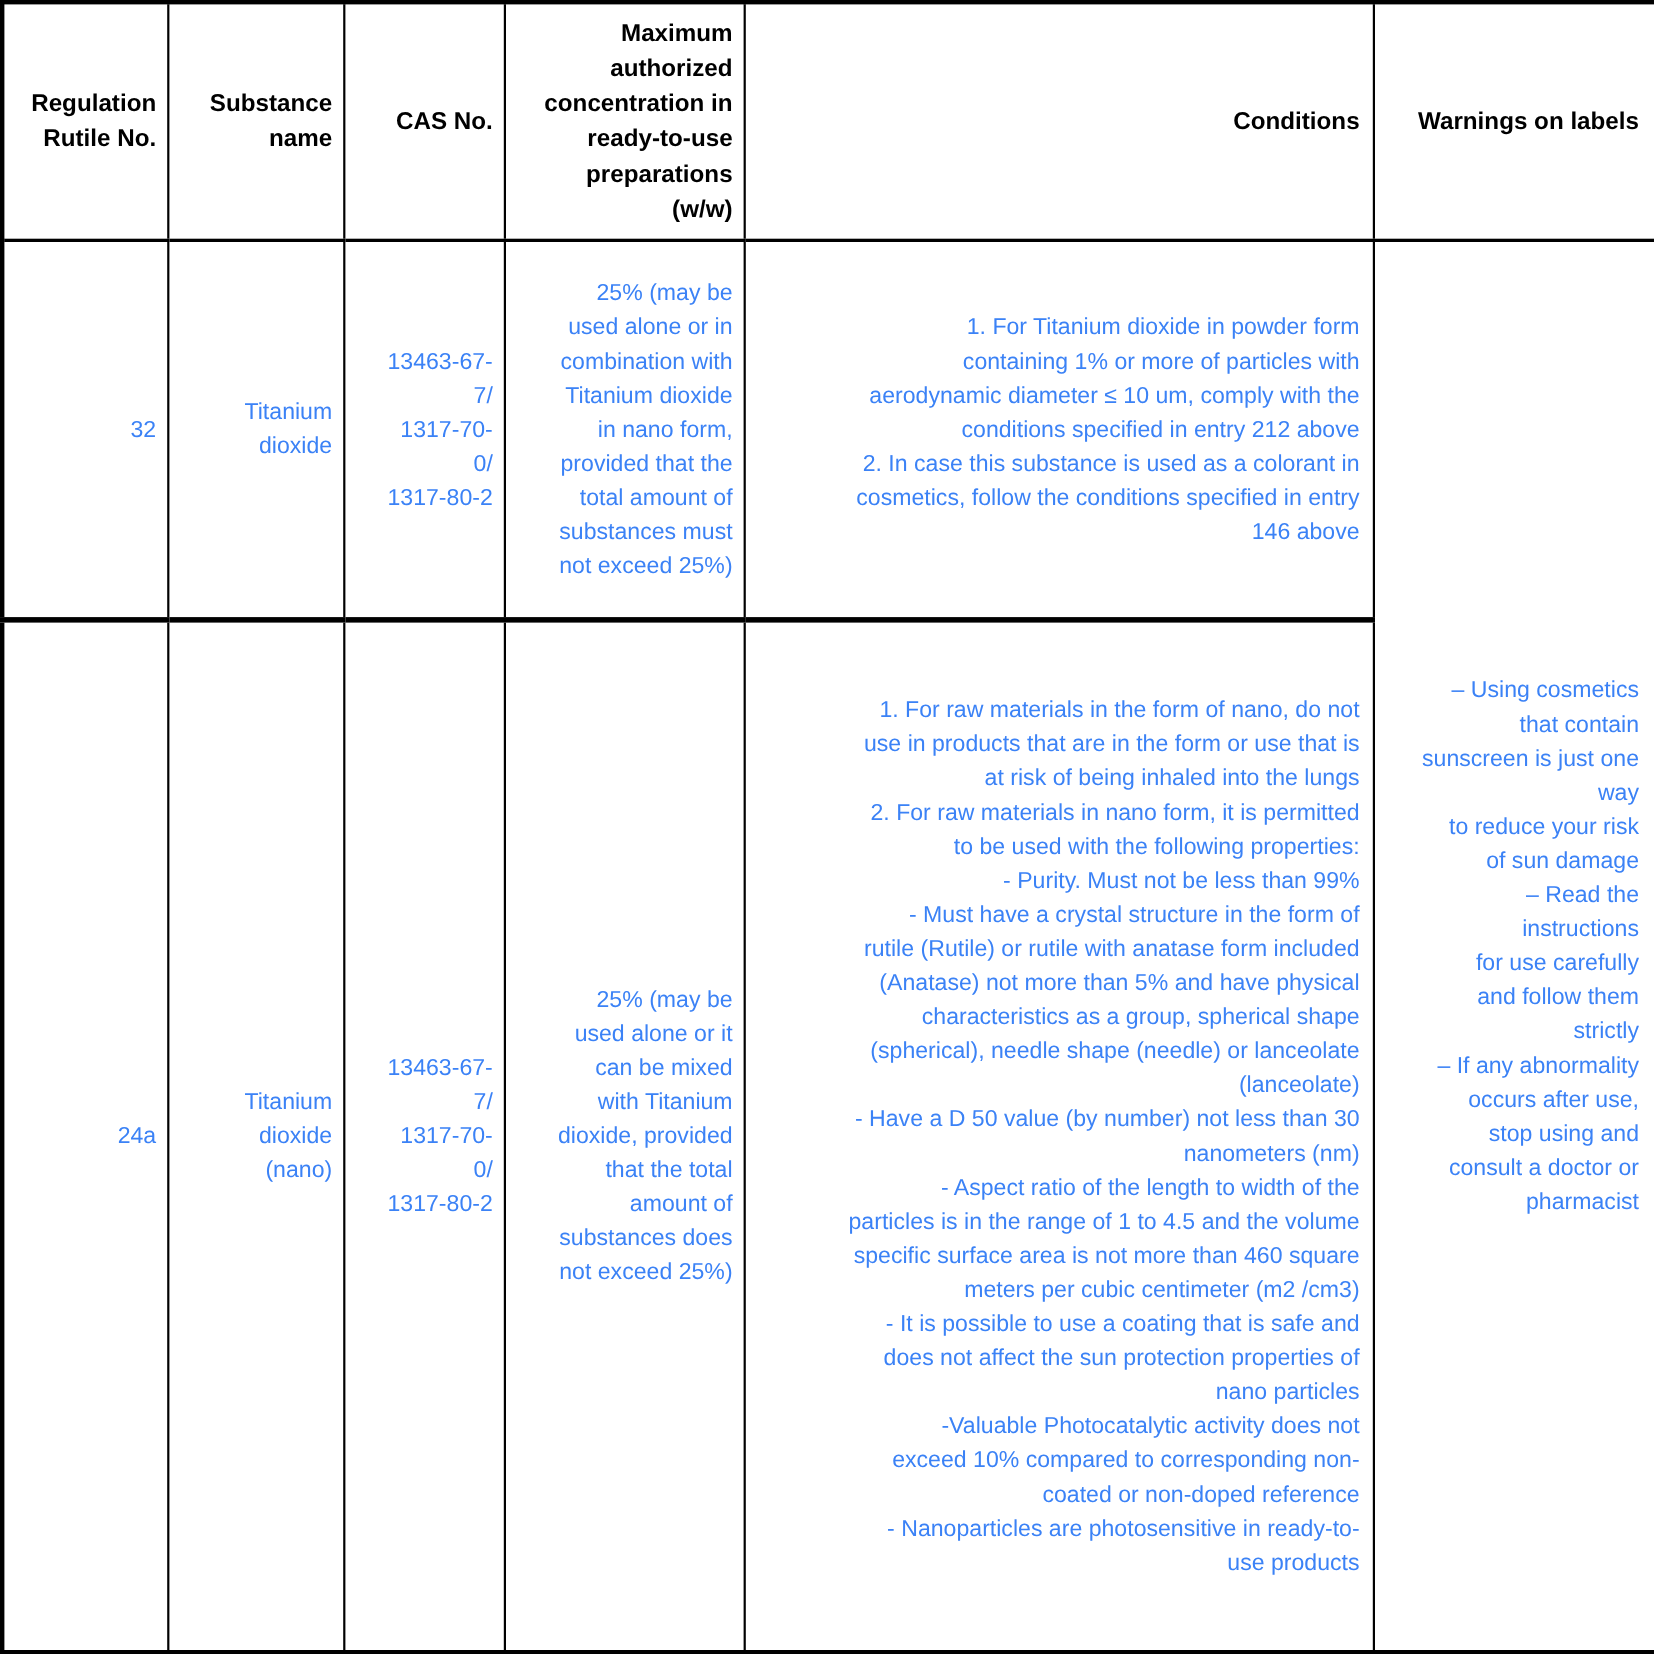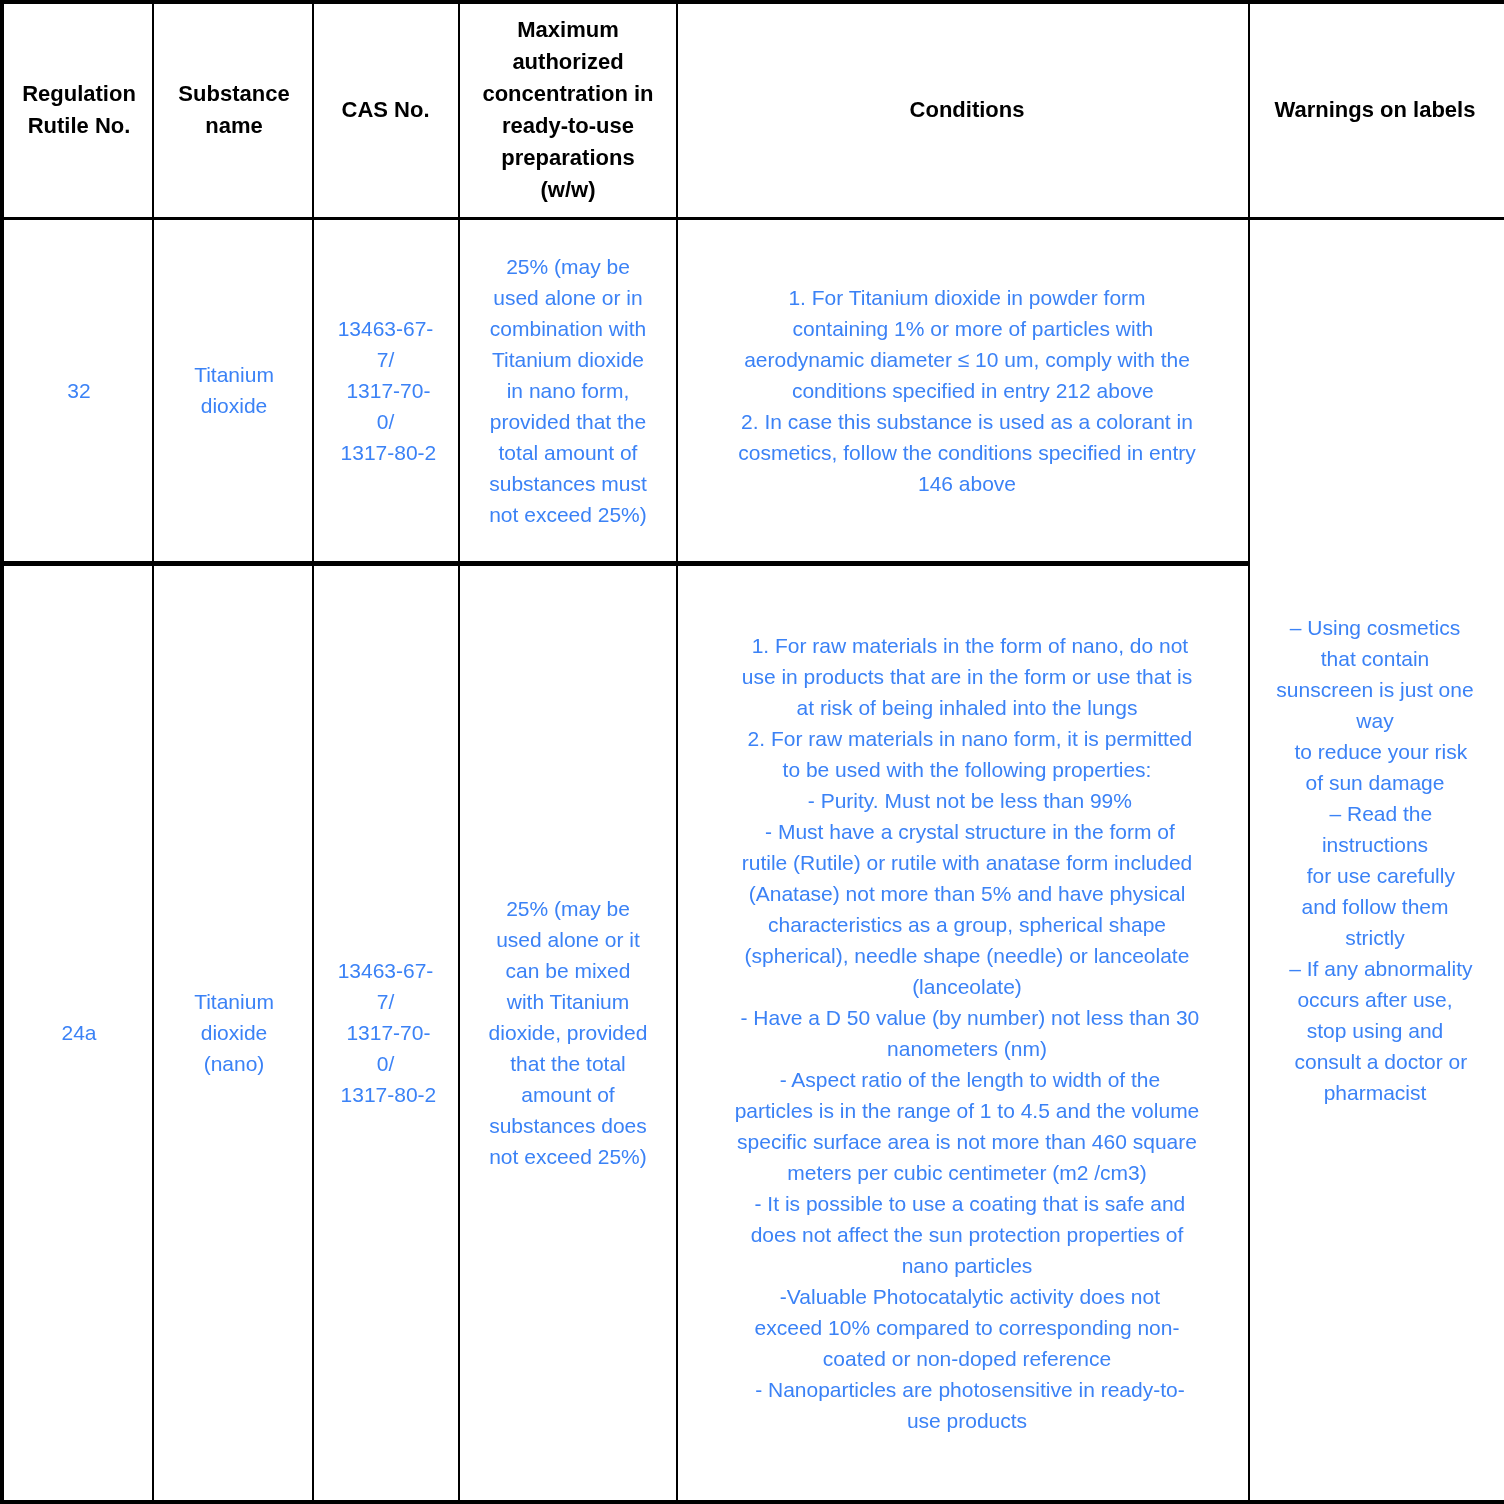--- a/index.html
+++ b/index.html
@@ -18,21 +18,21 @@
     width: 1504px;
     height: 1504px;
     border-collapse: collapse;
     table-layout: fixed;
     border: 4px solid #000000;
     background: #ffffff;
   }
   th, td {
     border: 2px solid #000000;
     vertical-align: middle;
-    text-align: center;
+    text-align: right;
     white-space: pre-wrap;
     overflow: hidden;
   }
   thead th {
     font-weight: bold;
     font-size: 22px;
     line-height: 32px;
     color: #000000;
     border-bottom: 3px solid #000000;
     padding: 8px 10px 8px 12px;

